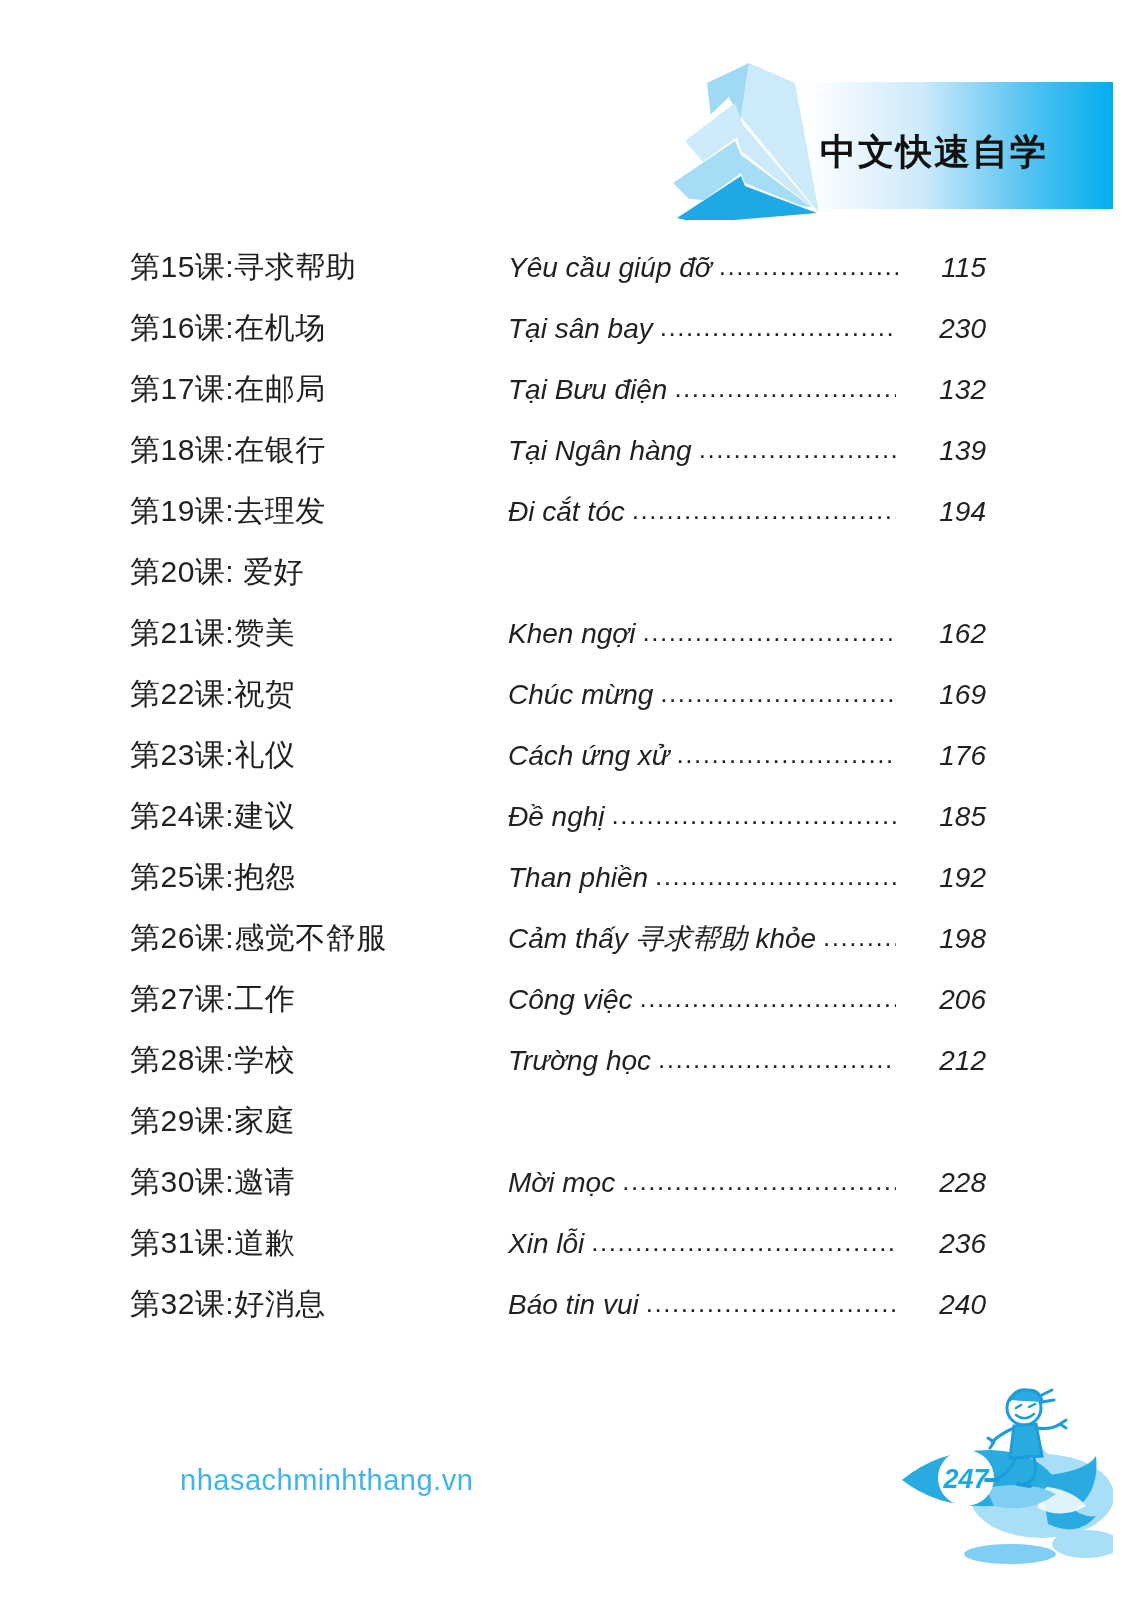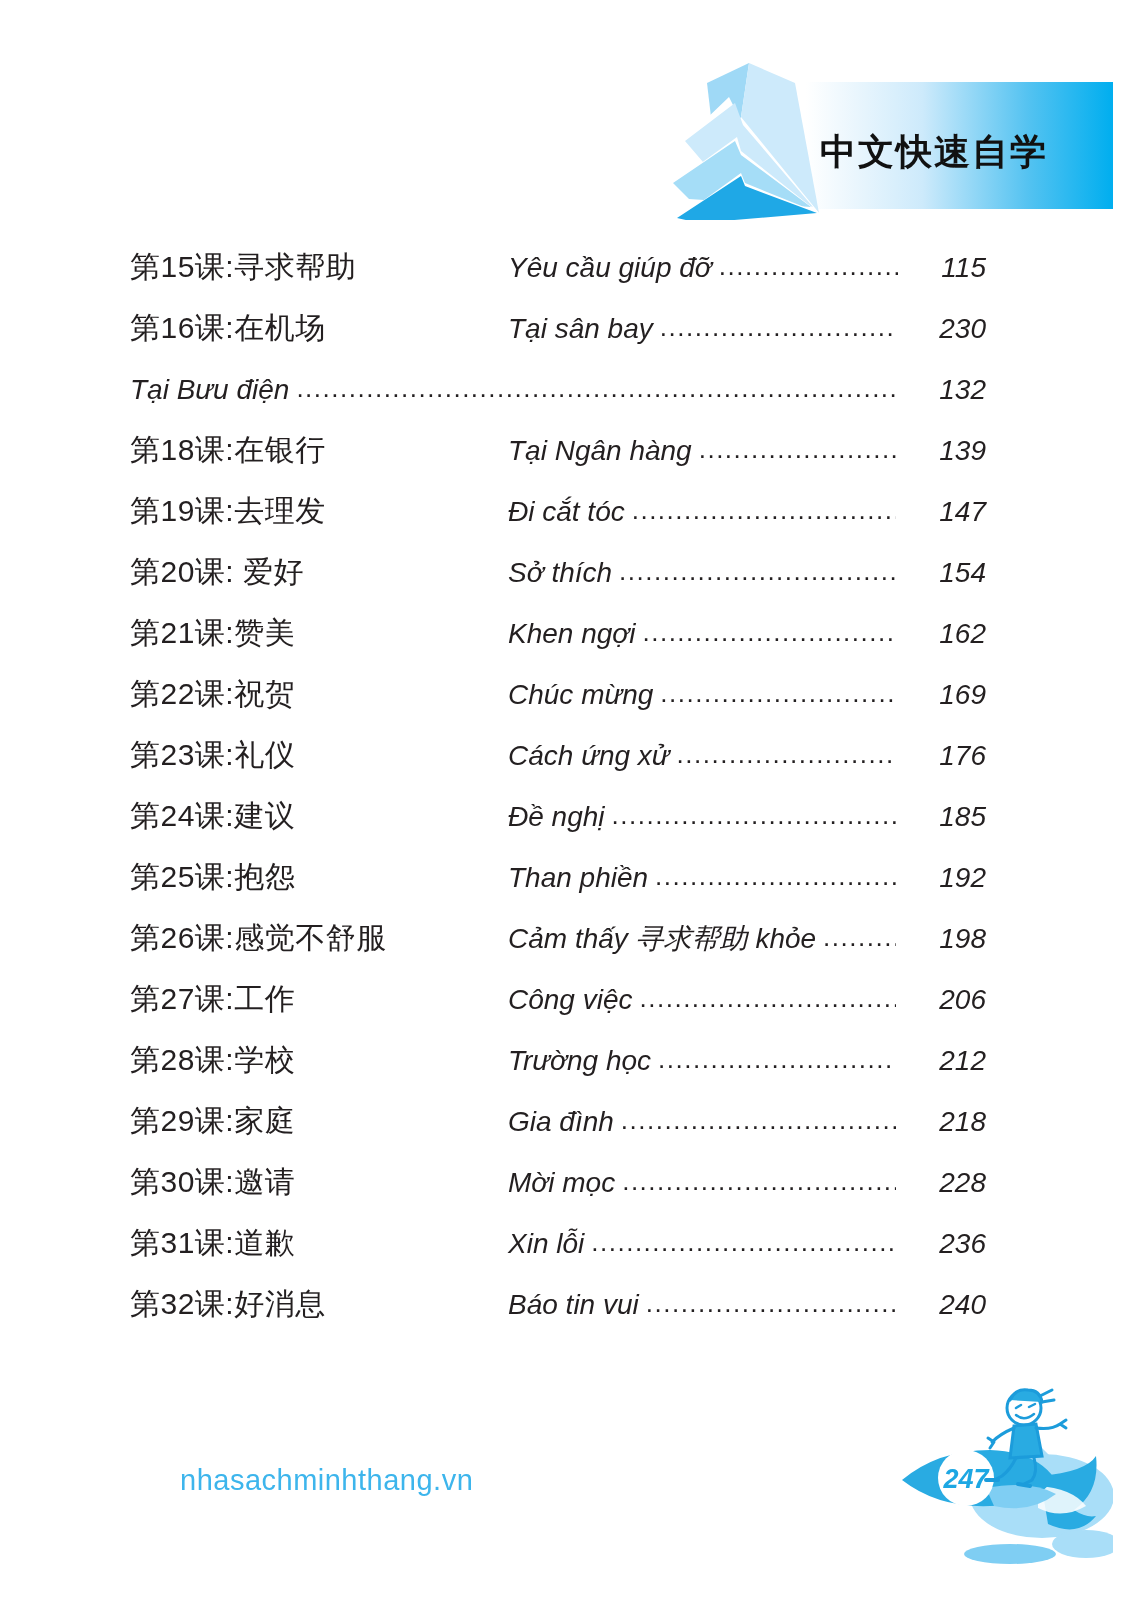--- a/index.html
+++ b/index.html
@@ -137,20 +137,21 @@
     <div class="toc-row">
       <span class="toc-zh">第16课:在机场</span>
       <span class="toc-vi-wrap">
         <span class="toc-vi">Tại sân bay</span>
         <span class="dot-leader"></span>
         <span class="toc-page-num">230</span>
       </span>
     </div>
 
     <div class="toc-row">
+      <span class="toc-zh">第17课:在邮局</span>
       <span class="toc-vi-wrap">
         <span class="toc-vi">Tại Bưu điện</span>
         <span class="dot-leader"></span>
         <span class="toc-page-num">132</span>
       </span>
     </div>
 
     <div class="toc-row">
       <span class="toc-zh">第18课:在银行</span>
       <span class="toc-vi-wrap">
@@ -158,31 +159,26 @@
         <span class="dot-leader"></span>
         <span class="toc-page-num">139</span>
       </span>
     </div>
 
     <div class="toc-row">
       <span class="toc-zh">第19课:去理发</span>
       <span class="toc-vi-wrap">
         <span class="toc-vi">Đi cắt tóc</span>
         <span class="dot-leader"></span>
-        <span class="toc-page-num">147</span>
+        <span class="toc-page-num">194</span>
       </span>
     </div>
 
     <div class="toc-row">
       <span class="toc-zh">第20课: 爱好</span>
-      <span class="toc-vi-wrap">
-        <span class="toc-vi">Sở thích</span>
-        <span class="dot-leader"></span>
-        <span class="toc-page-num">154</span>
-      </span>
     </div>
 
     <div class="toc-row">
       <span class="toc-zh">第21课:赞美</span>
       <span class="toc-vi-wrap">
         <span class="toc-vi">Khen ngợi</span>
         <span class="dot-leader"></span>
         <span class="toc-page-num">162</span>
       </span>
     </div>
@@ -245,25 +241,20 @@
       <span class="toc-zh">第28课:学校</span>
       <span class="toc-vi-wrap">
         <span class="toc-vi">Trường học</span>
         <span class="dot-leader"></span>
         <span class="toc-page-num">212</span>
       </span>
     </div>
 
     <div class="toc-row">
       <span class="toc-zh">第29课:家庭</span>
-      <span class="toc-vi-wrap">
-        <span class="toc-vi">Gia đình</span>
-        <span class="dot-leader"></span>
-        <span class="toc-page-num">218</span>
-      </span>
     </div>
 
     <div class="toc-row">
       <span class="toc-zh">第30课:邀请</span>
       <span class="toc-vi-wrap">
         <span class="toc-vi">Mời mọc</span>
         <span class="dot-leader"></span>
         <span class="toc-page-num">228</span>
       </span>
     </div>

